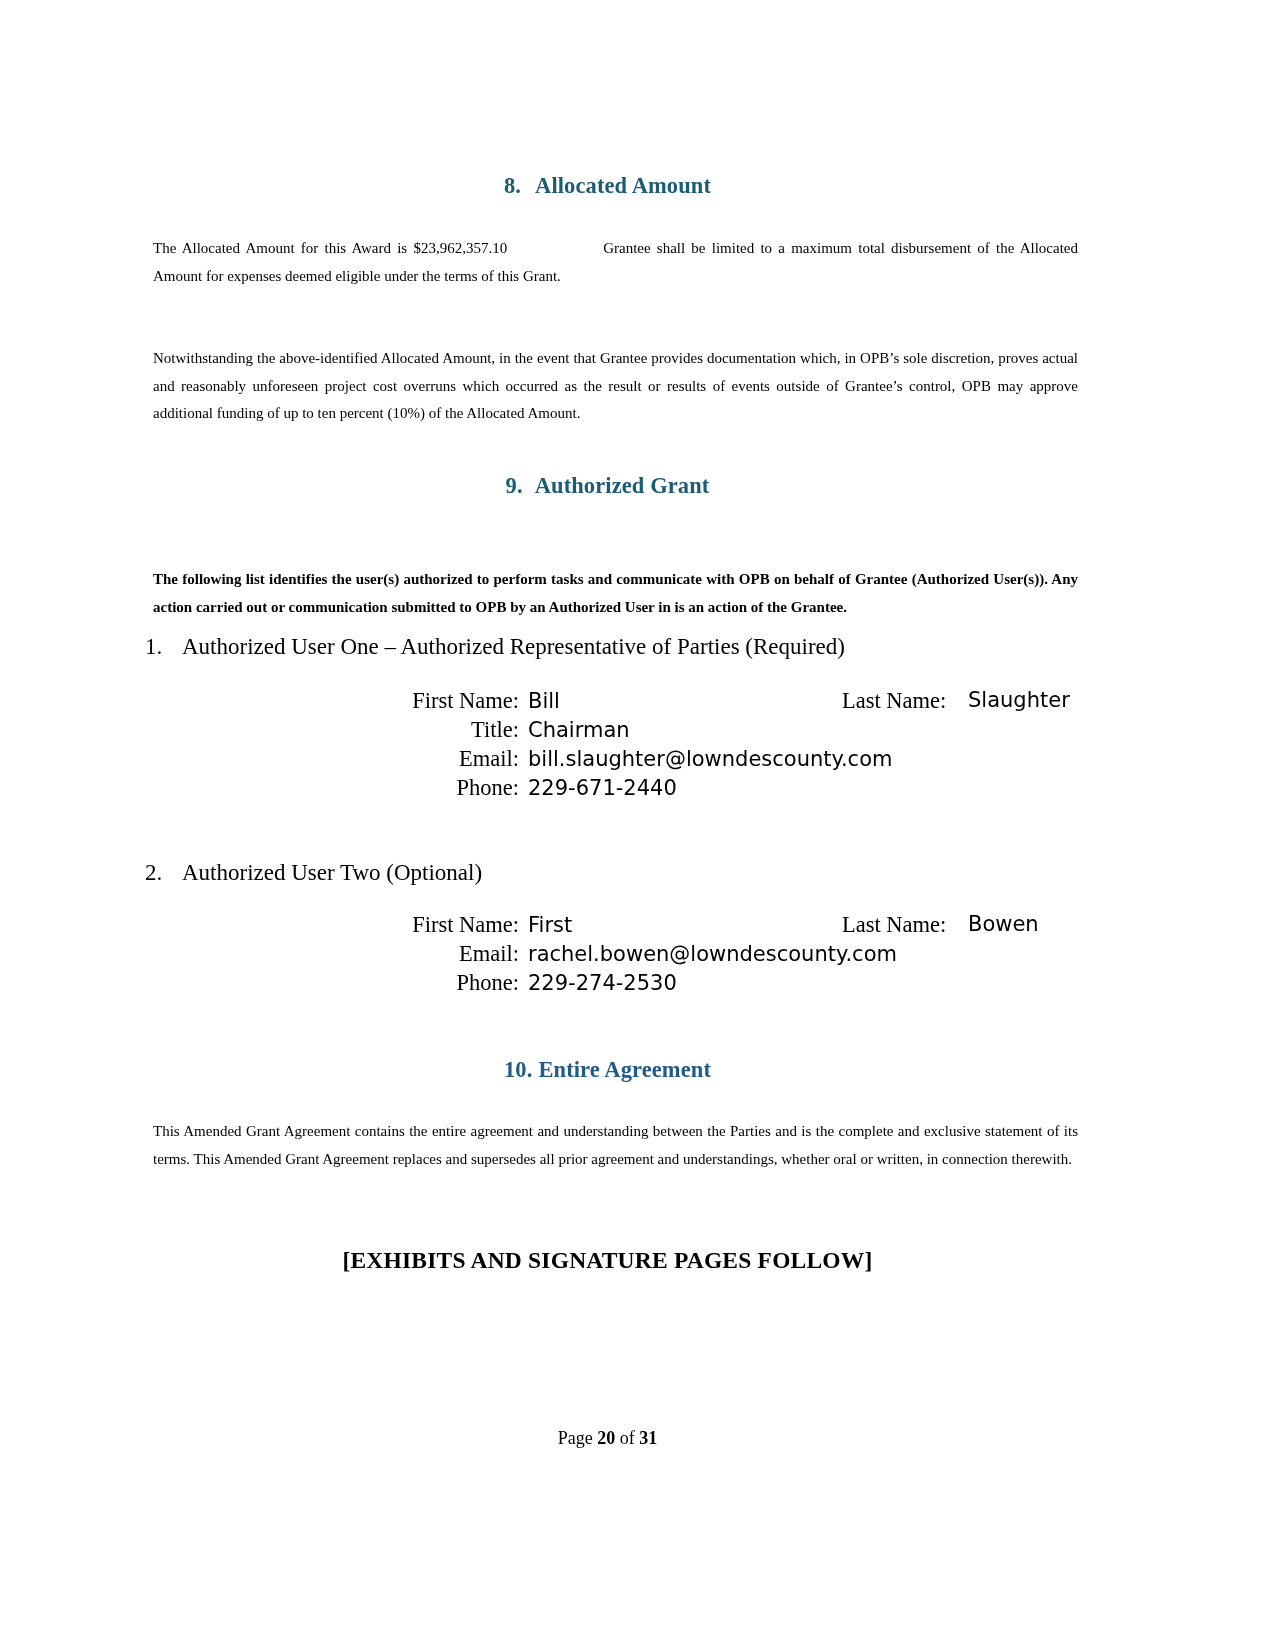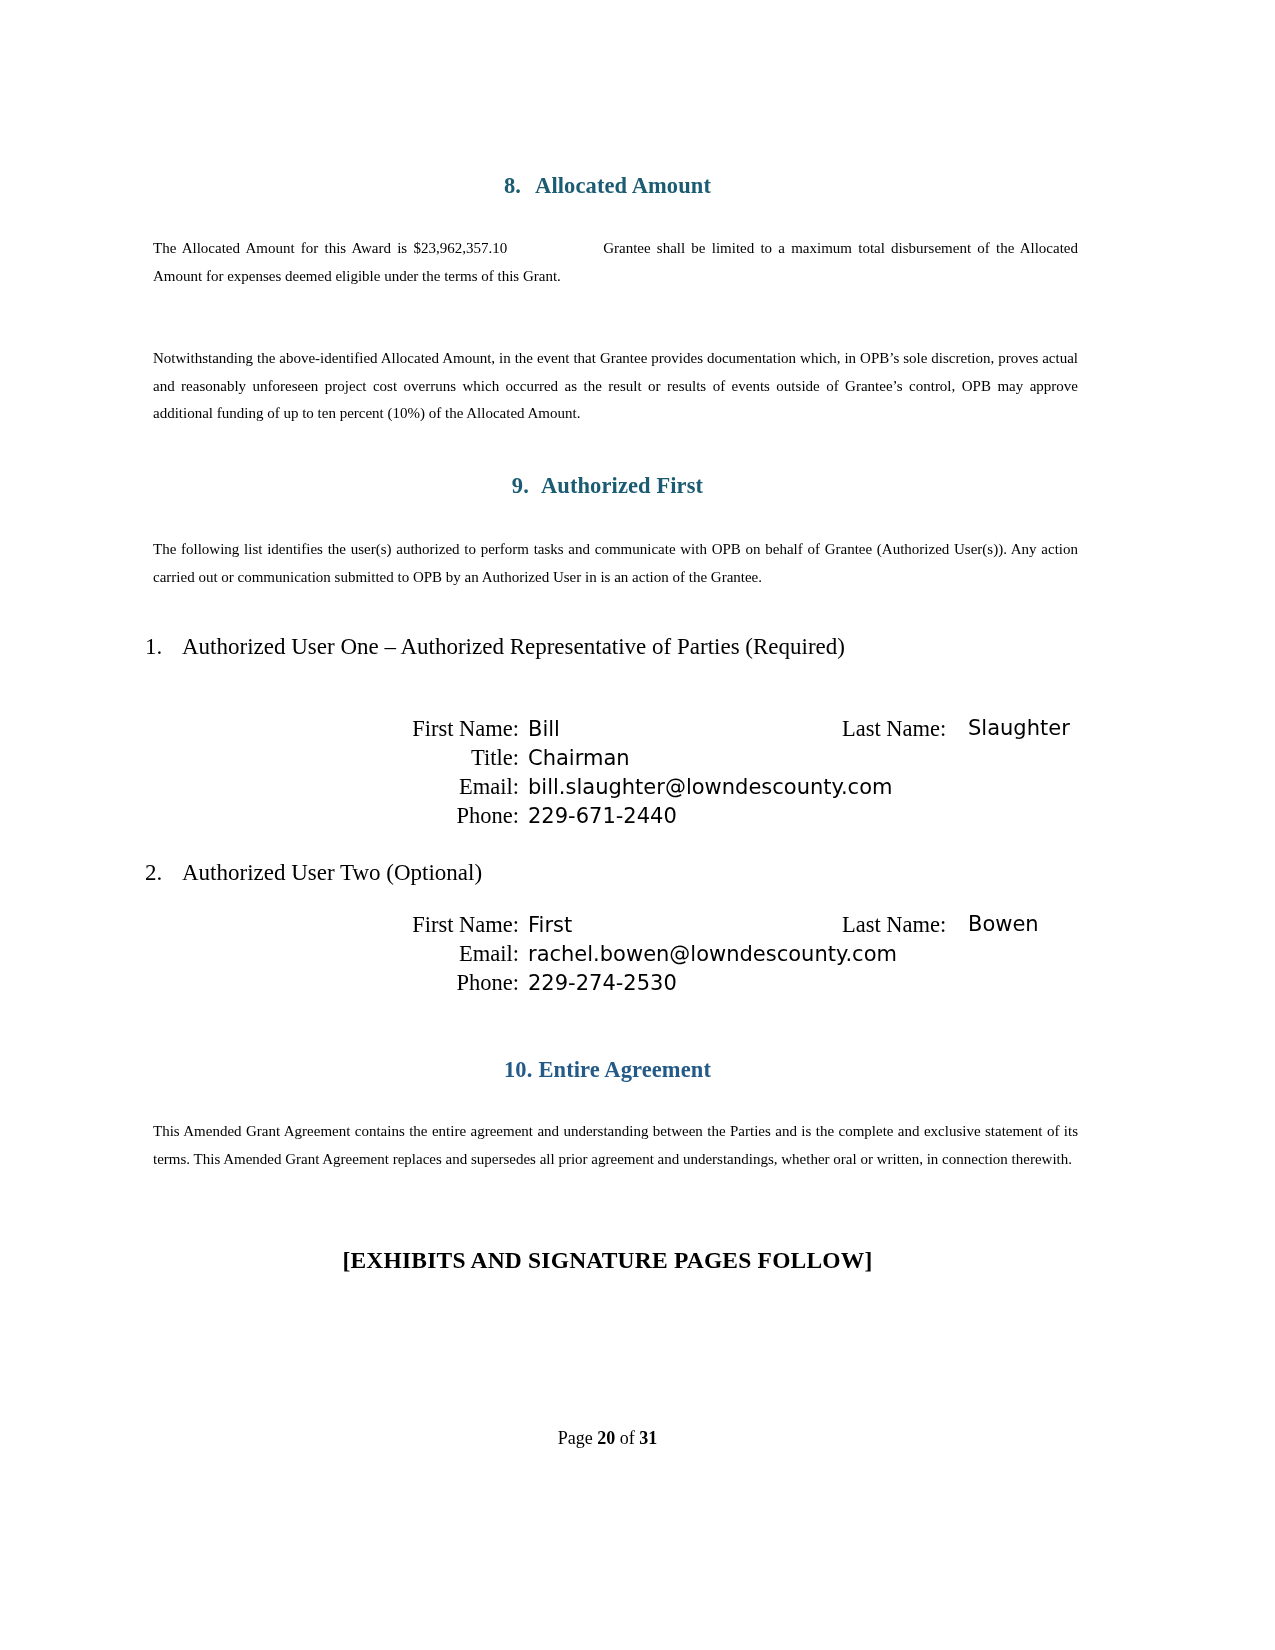--- a/index.html
+++ b/index.html
@@ -56,21 +56,21 @@
     left: 0;
     width: 925px;
     font-size: 15px;
     line-height: 27.5px;
     text-align: justify;
     text-justify: inter-word;
     margin: 8px;
   }
   #para-allocated  { top: 227px; }
   #para-notwith    { top: 337px; }
-  #para-authusers  { top: 528px; }
+  #para-authusers  { top: 558px; font-weight: bold; }
   #para-entire     { top: 1110px; }
 
   .amount-gap {
     display: inline-block;
     width: 96px;
   }
 
   
   .list-item {
     position: absolute;
@@ -87,21 +87,21 @@
   }
 
   
   .user-fields {
     position: absolute;
     left: 125px;
     width: 800px;
     font-size: 22.5px;
     line-height: 29px;
   }
-  #user-one-fields { top: 686px; margin-top: 28px; }
+  #user-one-fields { top: 686px; }
   #user-two-fields { top: 910px; }
 
   .field-row {
     position: relative;
     height: 29px;
     white-space: nowrap;
   }
   .field-label {
     display: inline-block;
     width: 258px;
@@ -162,21 +162,21 @@
     </div>
 
     <p class="para" id="para-allocated">
       <span>The Allocated Amount for this Award is</span>
       <span>$23,962,357.10</span><span class="amount-gap"></span><span>Grantee shall be limited to a maximum total disbursement of the Allocated Amount for expenses deemed eligible under the terms of this Grant.</span>
     </p>
 
     <p class="para" id="para-notwith">Notwithstanding the above-identified Allocated Amount, in the event that Grantee provides documentation which, in OPB’s sole discretion, proves actual and reasonably unforeseen project cost overruns which occurred as the result or results of events outside of Grantee’s control, OPB may approve additional funding of up to ten percent (10%) of the Allocated Amount.</p>
 
     <div class="section-heading h-teal" id="heading-9">
-      <span class="num">9.</span><span>Authorized First</span>
+      <span class="num">9.</span><span>Authorized Grant</span>
     </div>
 
     <p class="para" id="para-authusers">The following list identifies the user(s) authorized to perform tasks and communicate with OPB on behalf of Grantee (Authorized User(s)).  Any action carried out or communication submitted to OPB by an Authorized User in is an action of the Grantee.</p>
 
     <div class="list-item" id="list-item-1">
       <span class="marker">1.</span><span>Authorized User One – Authorized Representative of Parties (Required)</span>
     </div>
 
     <div class="user-fields" id="user-one-fields">
       <div class="field-row">

